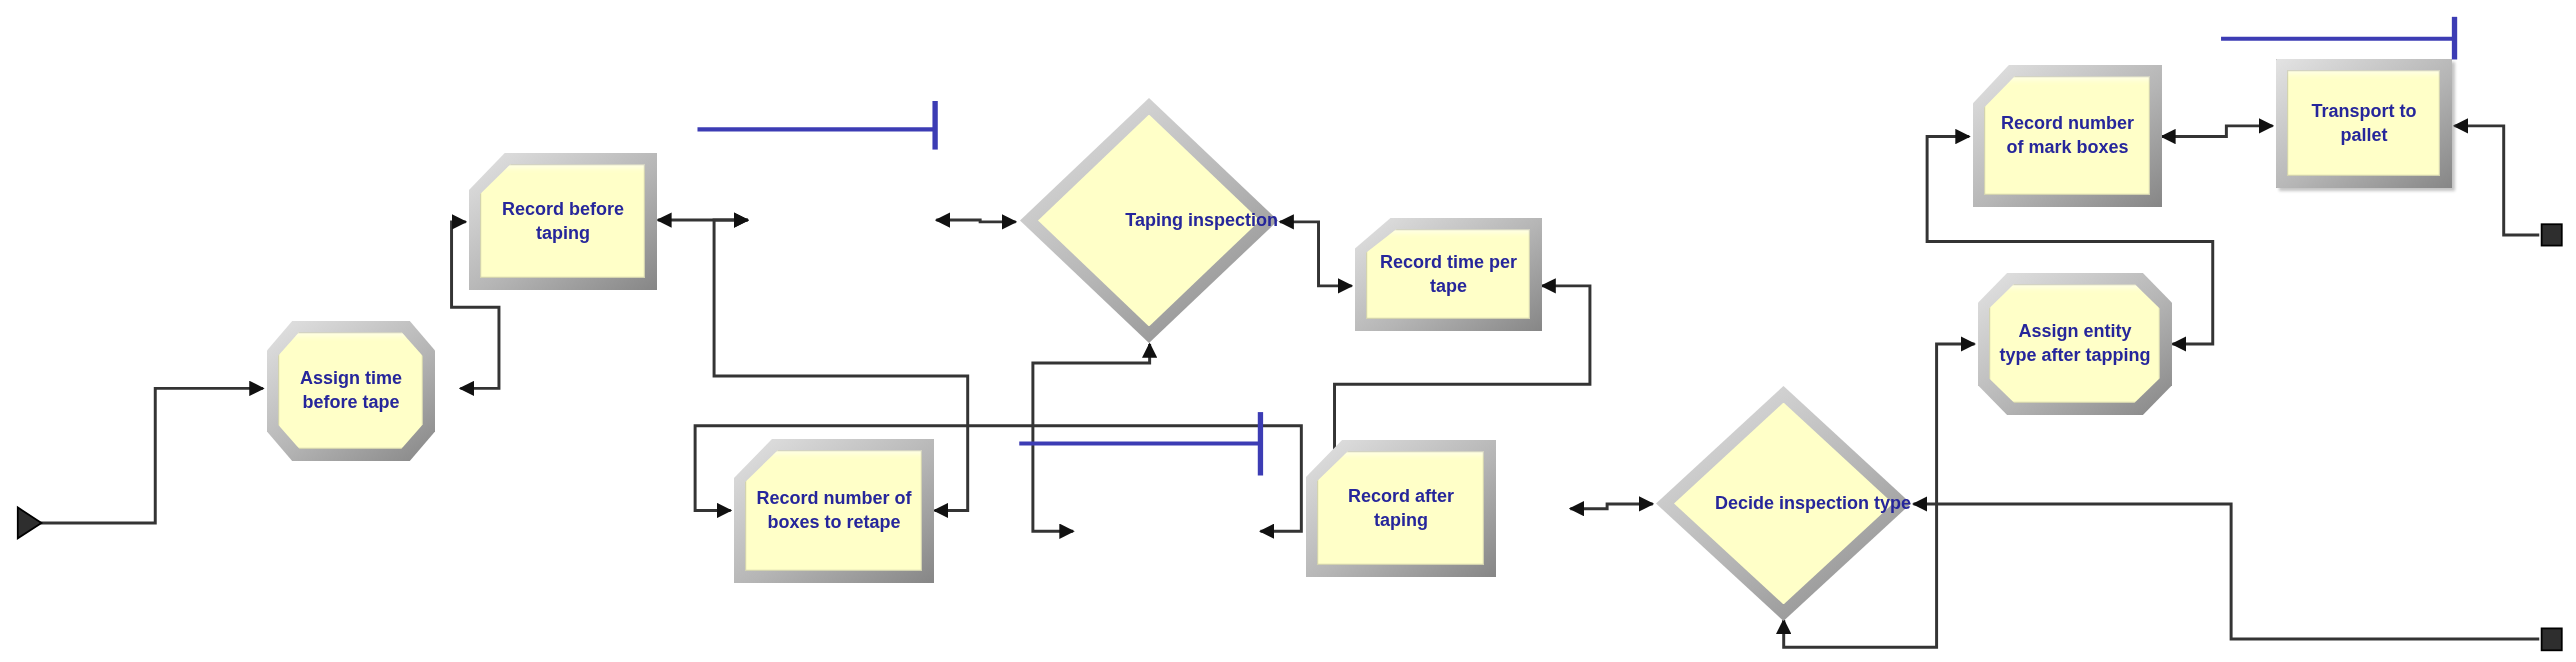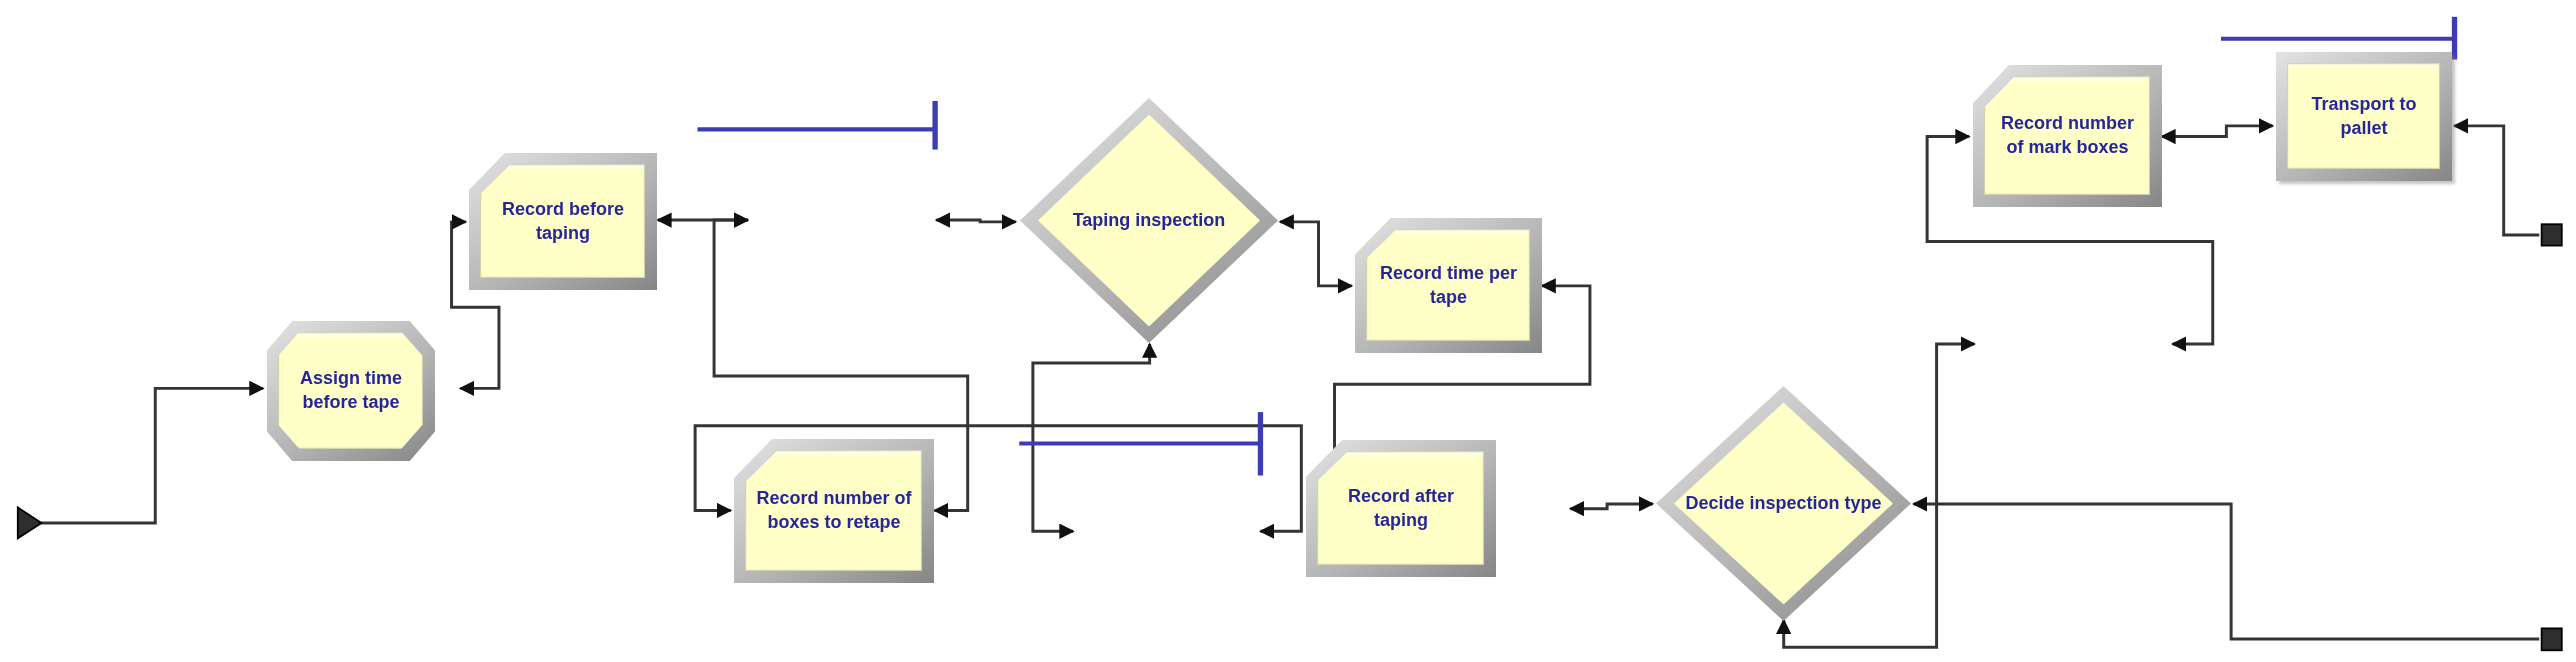--- a/index.html
+++ b/index.html
@@ -18,21 +18,21 @@
   .shape-rect .shape-outer{border-radius:1.2px;}
   .shape-notch .shape-outer,.shape-notch .shape-inner{clip-path:polygon(19% 0,100% 0,100% 100%,0 100%,0 27%);}
   .shape-oct .shape-outer,.shape-oct .shape-inner{clip-path:polygon(15% 0,85% 0,100% 21%,100% 79%,85% 100%,15% 100%,0 79%,0 21%);}
   .shape-diamond .shape-outer,.shape-diamond .shape-inner{clip-path:polygon(50% 0,100% 50%,50% 100%,0 50%);}
   .shape-diamond .shape-inner{left:18px;top:16.6px;right:18px;bottom:16.6px;box-shadow:none;}
 
   .label{position:absolute;left:0;top:0;right:0;bottom:0;display:flex;
     align-items:center;justify-content:center;text-align:center;
     color:var(--label_text,#26269b);font-size:18px;font-weight:bold;line-height:1.33;}
   .label .inner-pad{max-width:78%;}
-  .shape-diamond .label{white-space:nowrap;}
+  .shape-diamond .label{white-space:nowrap;justify-content:flex-end;}
 
   .wire{stroke:var(--connector,#343434);stroke-width:5;fill:none;}
   .queue-line{stroke-width:7;}
   .queue-tick{stroke-width:9;}
   .terminal{fill:var(--terminal_fill,#2e2e2e);stroke:#000;stroke-width:3;}
 </style>
 </head>
 <body>
 
 <div id="canvas">
@@ -96,21 +96,21 @@
 
 
   <div class="node shape-diamond" style="left:1020px;top:98px;width:258px;height:245px">
     <div class="shape-outer"></div>
     <div class="shape-inner"></div>
     <div class="label">
         <span>Taping inspection</span>
       </div>
   </div>
 
-  <div class="node shape-notch" style="left:1355px;top:218px;width:187px;height:135px">
+  <div class="node shape-notch" style="left:1355px;top:218px;width:187px;height:113px">
     <div class="shape-outer"></div>
     <div class="shape-inner"></div>
     <div class="label">
         <span class="inner-pad">Record time per tape</span>
       </div>
   </div>
 
   <div class="node shape-notch" style="left:734px;top:439px;width:200px;height:144px">
     <div class="shape-outer"></div>
     <div class="shape-inner"></div>
@@ -129,30 +129,37 @@
   </div>
 
   <div class="node shape-diamond" style="left:1656px;top:386px;width:255px;height:235px">
     <div class="shape-outer"></div>
     <div class="shape-inner"></div>
     <div class="label">
         <span>Decide inspection type</span>
       </div>
   </div>
 
+  <div class="node shape-oct" style="left:1978px;top:273px;width:194px;height:142px">
+    <div class="shape-outer"></div>
+    <div class="shape-inner"></div>
+    <div class="label">
+        <span class="inner-pad">Assign entity type after tapping</span>
+      </div>
+  </div>
 
   <div class="node shape-notch" style="left:1973px;top:65px;width:189px;height:142px">
     <div class="shape-outer"></div>
     <div class="shape-inner"></div>
     <div class="label">
         <span class="inner-pad">Record number of mark boxes</span>
       </div>
   </div>
 
-  <div class="node shape-rect" style="left:2276px;top:52px;width:176px;height:129px">
+  <div class="node shape-rect" style="left:2276px;top:59px;width:176px;height:129px">
     <div class="shape-outer"></div>
     <div class="shape-inner"></div>
     <div class="label">
         <span class="inner-pad">Transport to pallet</span>
       </div>
   </div>
 
 </div>
 
 

